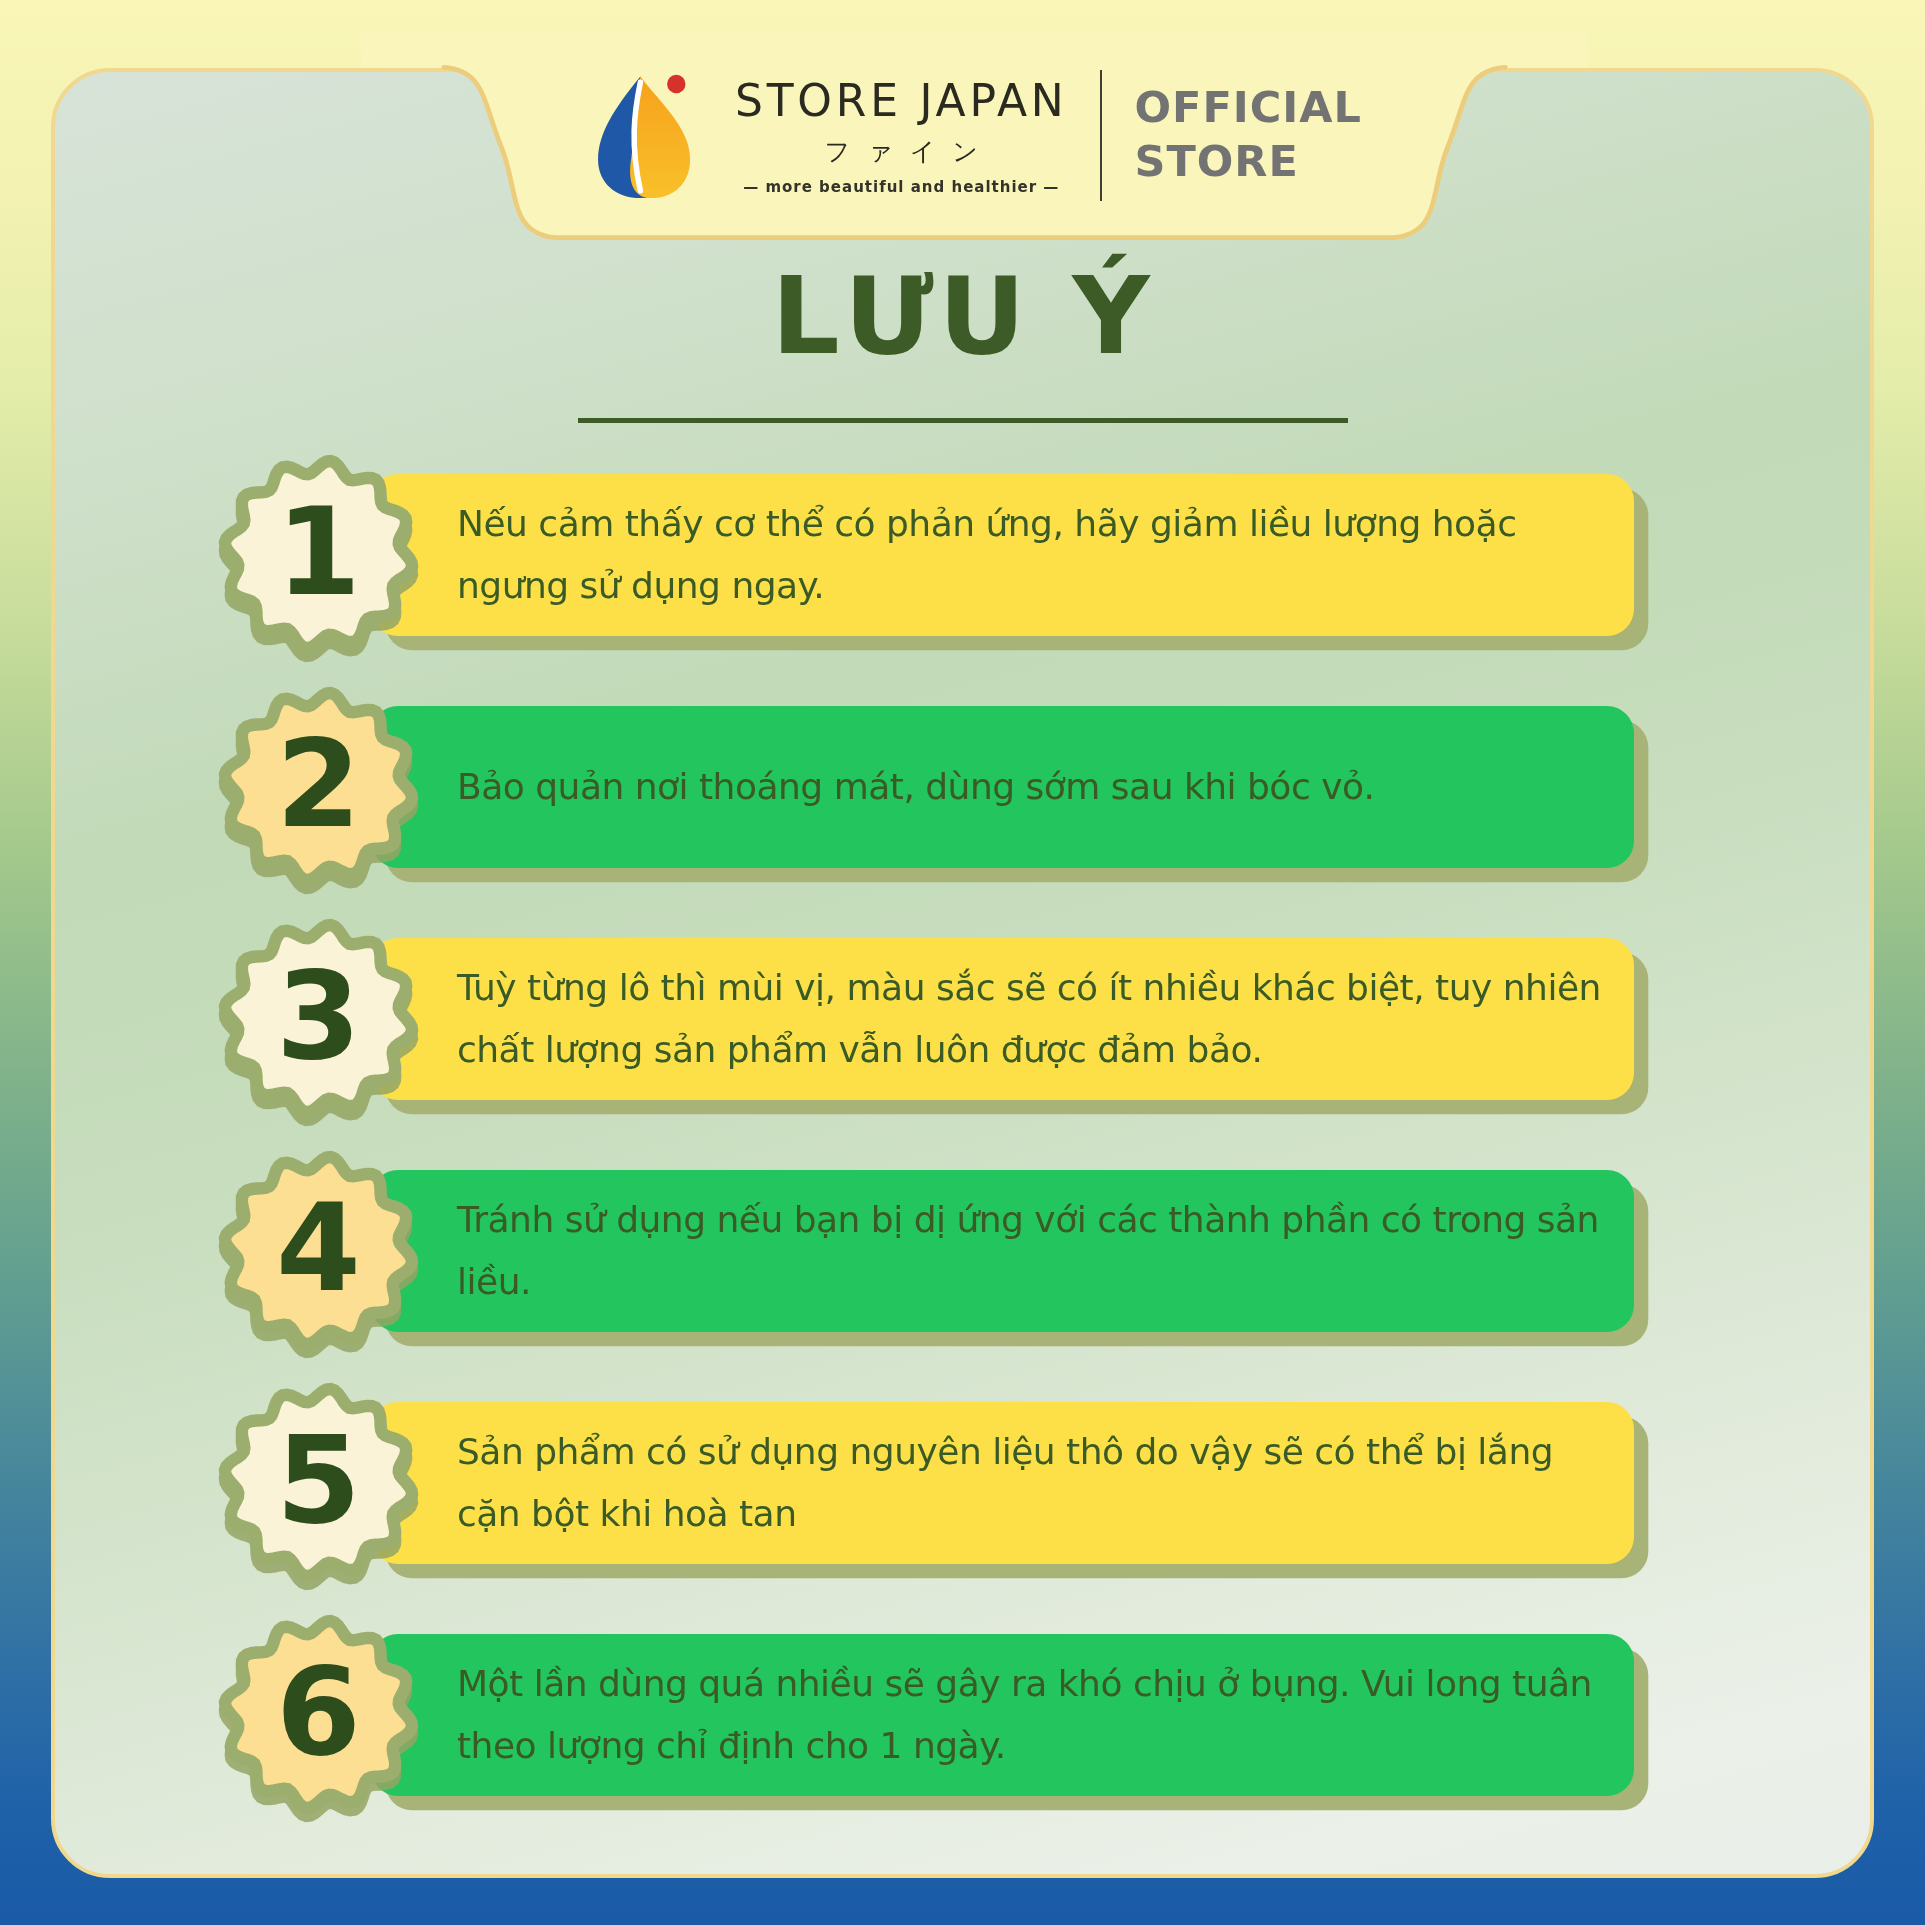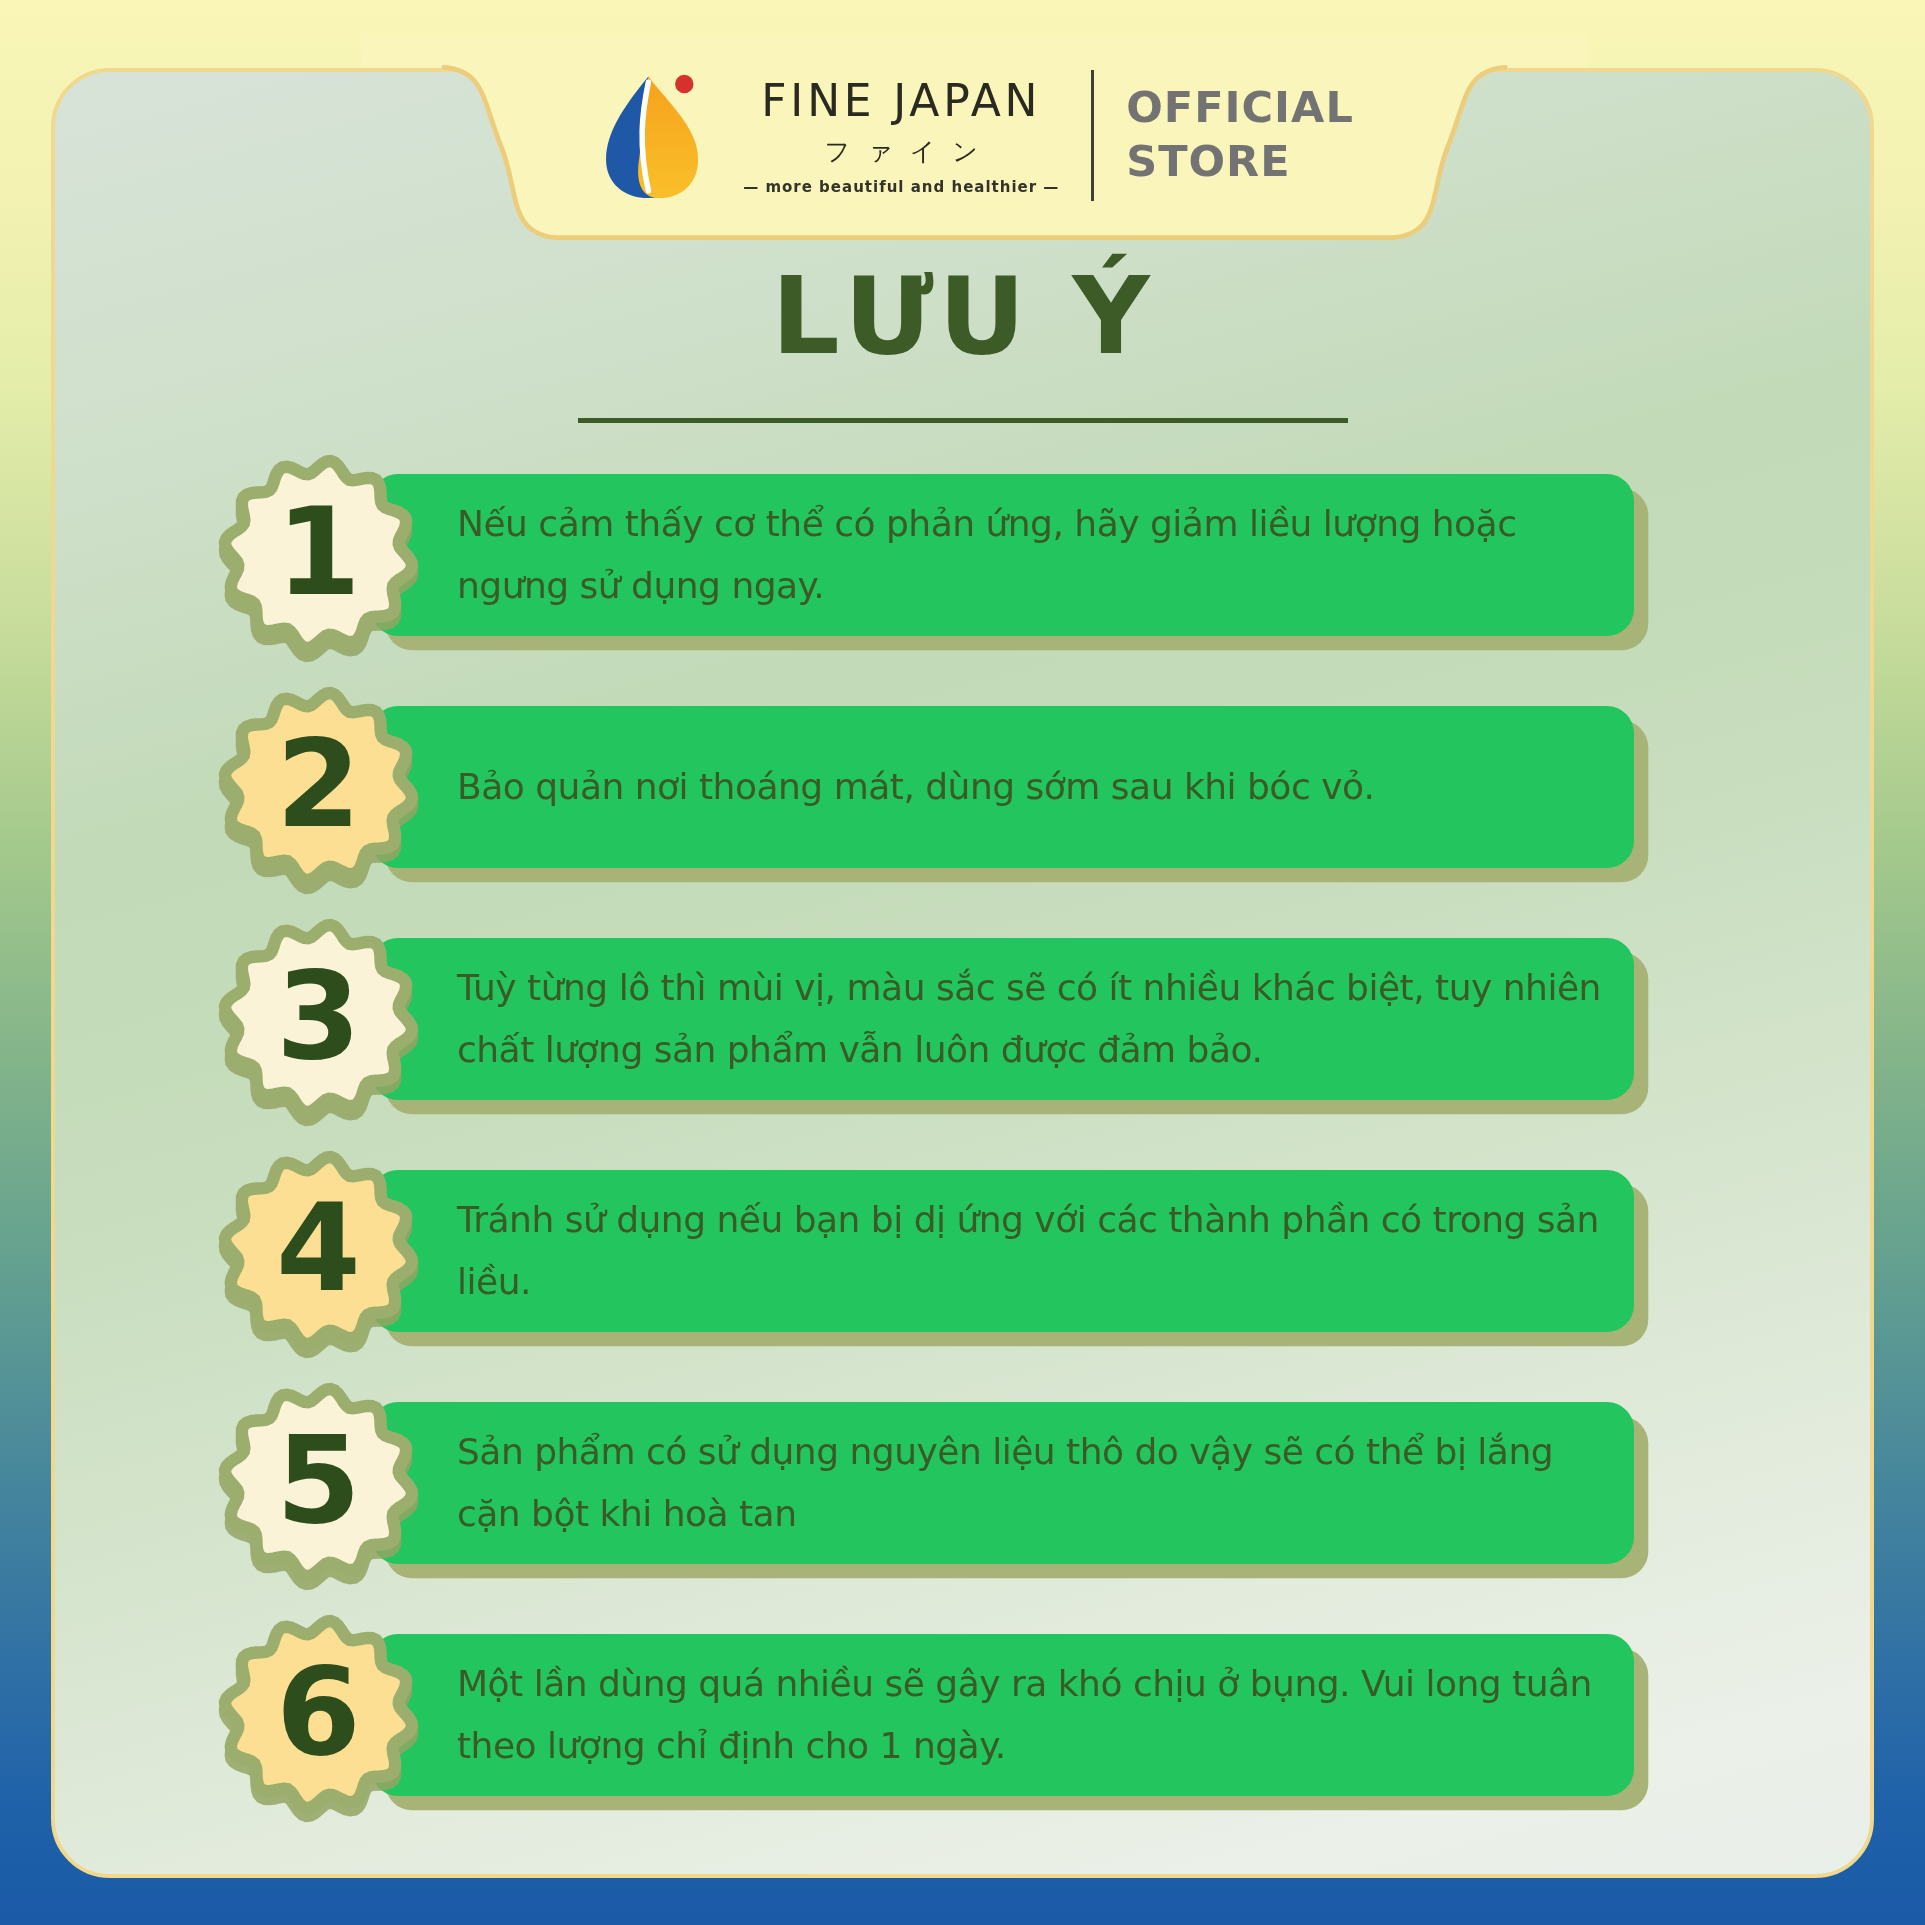--- a/index.html
+++ b/index.html
@@ -44,21 +44,21 @@
   }
 
   .row{position:absolute;left:209px;width:1446px;height:219px;}
   .pill{
     position:absolute;left:162px;top:28.5px;width:1263px;height:162px;
     box-sizing:border-box;border-radius:27px;
     box-shadow:14.3px 14.3px 0 0 #a8b377;
     display:flex;align-items:center;
     padding:0 28.5px 0 86px;
   }
-  .pill.cream{background:#22c55e;}
+  .pill.cream{background:#fde047;}
   .pill.yellow{background:#22c55e;}
   .pill-text{
     font-size:36px;line-height:1.7;letter-spacing:-0.5px;color:#3a5a26;font-weight:500;
   }
   .badge{position:absolute;left:0;top:0;width:219px;height:219px;}
   .badge-svg{position:absolute;left:0;top:0;width:219px;height:219px;
     filter:drop-shadow(0 8.6px 0 rgba(148,164,100,0.85));}
   .badge-svg path{stroke:#9cae6e;stroke-width:13;}
   .badge-svg path.cream-fill{fill:#fbf3d7;}
   .badge-svg path.yellow-fill{fill:#fcdf93;}
@@ -85,21 +85,21 @@
         <stop offset="0" stop-color="#f6a21c"></stop>
           <stop offset="1" stop-color="#f9c02a"></stop>
       </linearGradient>
     </defs>
     <path fill="#2058a8" d="M58,6 C30,40 12,68 12,96 C12,122 32,138 58,138 C66,138 72,136 76,132 C60,120 52,100 54,78 C56,55 60,30 58,6 Z"></path>
     <path fill="url(#og)" d="M58,6 C80,35 112,62 112,96 C112,122 94,138 70,138 C50,138 44,120 48,95 C52,70 52,38 58,6 Z"></path>
     <path fill="none" stroke="#ffffff" stroke-width="6" stroke-linecap="round" d="M58,12 C51,46 47,80 58,130"></path>
     <circle cx="97" cy="14" r="10" fill="#d6322b"></circle>
   </svg>
   <div class="logo-text">
-    <div class="brand">FINE JAPAN</div>
+    <div class="brand">STORE JAPAN</div>
     <div class="brand-jp">ファイン</div>
     <div class="tagline">— more beautiful and healthier —</div>
   </div>
   <div class="divider"></div>
   <div class="store">
     <span>OFFICIAL</span>
     <span>STORE</span>
   </div>
 </div>
 

